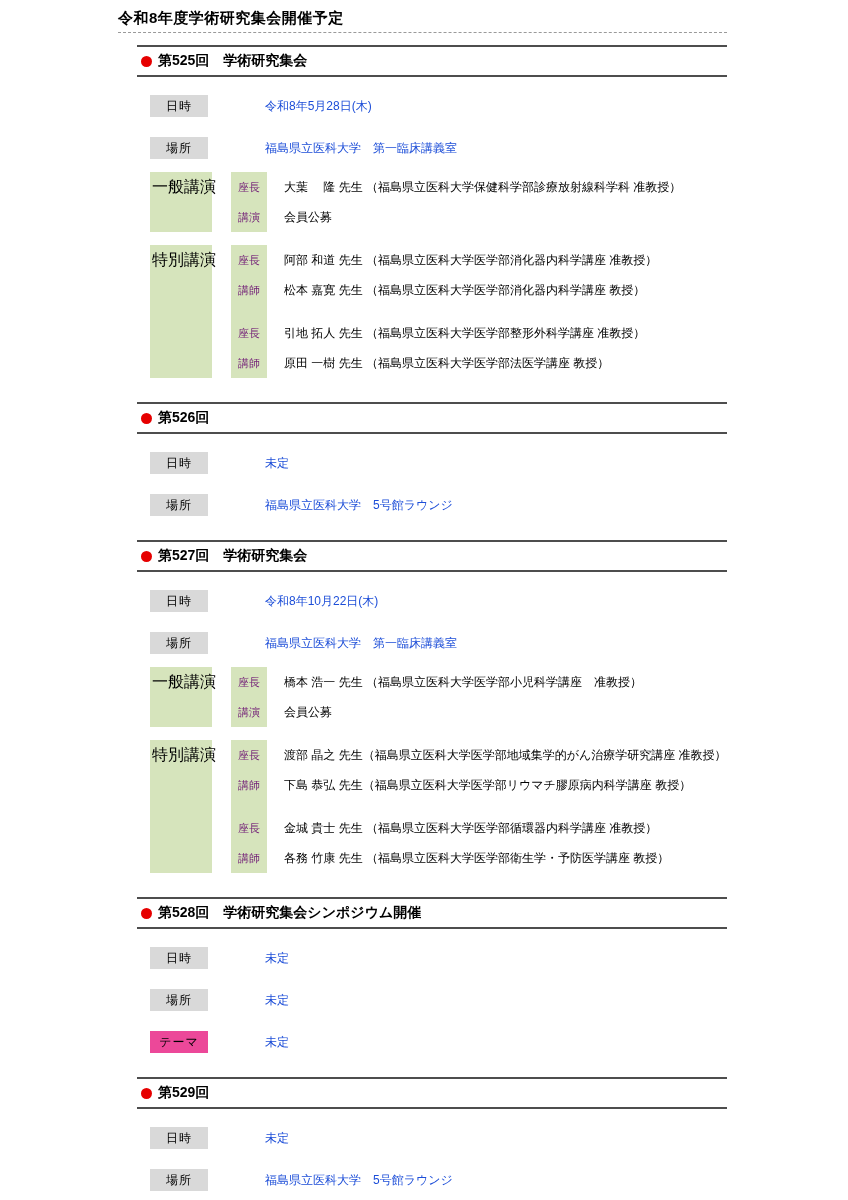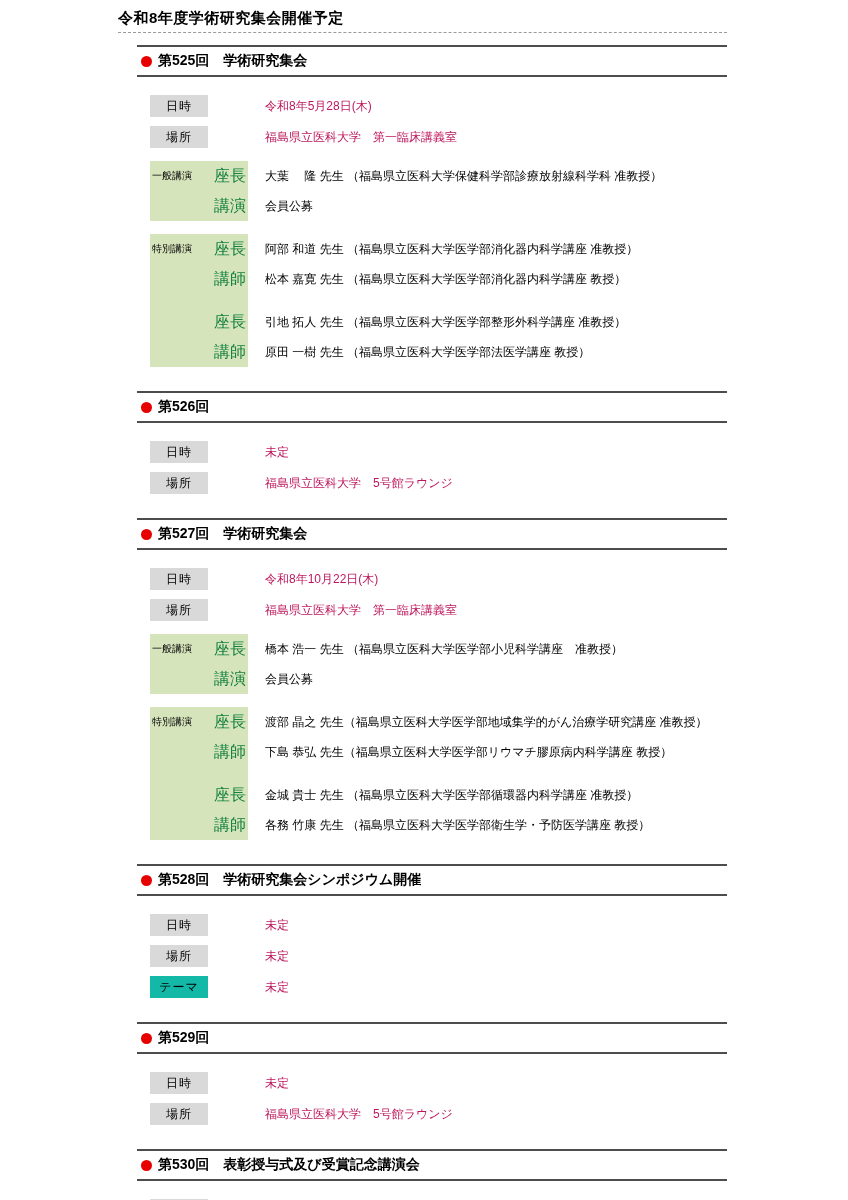--- a/index.html
+++ b/index.html
@@ -29,42 +29,42 @@
   }
   .dot {
     width: 11px; height: 11px; border-radius: 50%;
     background: #e60000; flex: 0 0 auto; margin-right: 6px;
   }
   .sec-num { margin-right: 14px; white-space: nowrap; }
   .sec-title { white-space: nowrap; }
   .sec-body { padding: 17px 0 12px 0; }
   .sec-body > :first-child { margin-top: 1px; }
 
-  .drow { position: relative; display: flex; align-items: center; min-height: 22px; margin-top: 9px; }
+  .drow { position: relative; display: flex; align-items: center; min-height: 22px; margin-top: 20px; }
   .dlabel {
     width: 58px; min-height: 22px; margin-left: 13px;
     background: #d9d9d9;
     display: flex; align-items: center; justify-content: center;
     font-size: 12px; color: #000; letter-spacing: 1px;
   }
-  .dlabel.green { background: #14b8a6; }
-  .dvalue { position: absolute; left: 128px; white-space: nowrap; color: #be185d; }
+  .dlabel.green { background: #ec4899; }
+  .dvalue { position: absolute; left: 128px; white-space: nowrap; color: #1d4ed8; }
 
   .lblock { margin-top: 13px; }
   .lrow { display: flex; min-height: 30px; }
   .lrow.spacer { min-height: 13px; }
   .lcell { background: #d6e4bc; }
   .lcat {
     width: 62px; margin-left: 13px;
     display: flex; align-items: center; padding-left: 2px;
-    font-size: 10px; color: #000; white-space: nowrap;
+    font-size: 16px; color: #000; white-space: nowrap;
   }
   .lrole {
     width: 36px; display: flex; align-items: center; justify-content: center;
-    font-size: 16px; color: #15803d; white-space: nowrap;
+    font-size: 11px; color: #701a75; white-space: nowrap; margin-left: 19px;
   }
   .lval { margin-left: 17px; align-self: center; white-space: nowrap; color: #000000; }
 </style>
 </head>
 <body>
 
 <div class="page">
 
   <div class="doc-title">令和8年度学術研究集会開催予定</div>
   <div class="title-rule"></div>

